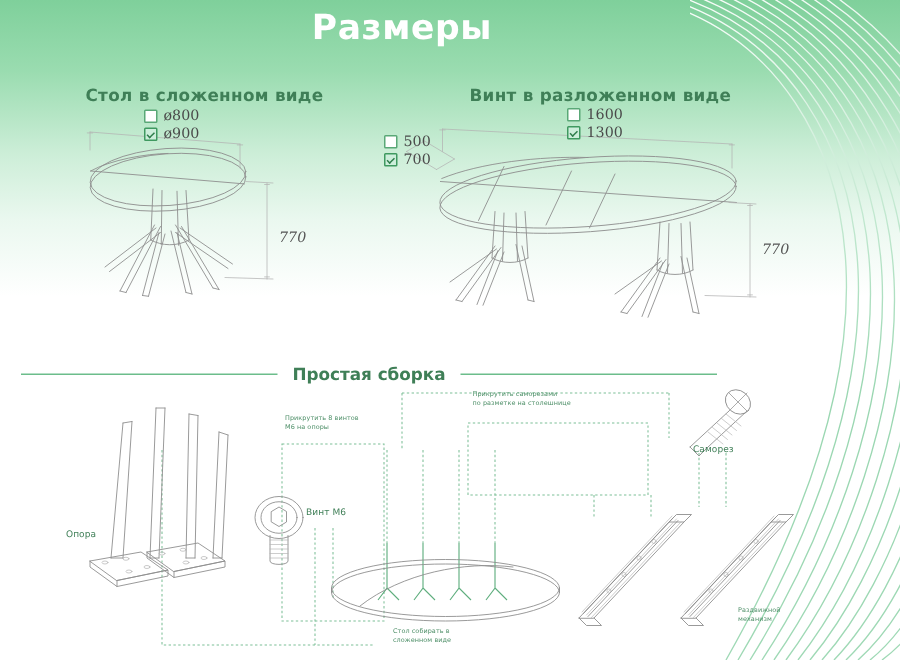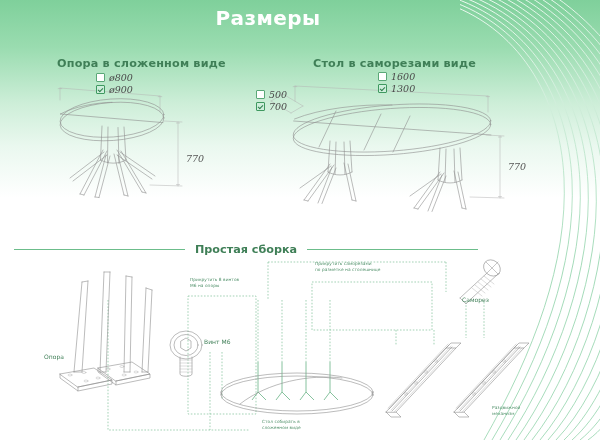--- a/index.html
+++ b/index.html
@@ -15,21 +15,21 @@
     position:absolute;left:0;top:0;width:600px;height:215px;
     background:linear-gradient(180deg,#7fd09b 0%,#9adcb0 22%,#cdeed8 48%,#eaf8ef 68%,#ffffff 92%);
     z-index:0;
   }
   
   .swirl{position:absolute;right:0;top:0;width:140px;height:440px;z-index:1;pointer-events:none;}
 
   
   .page-title{
     position:absolute;left:0;top:6px;width:536px;text-align:center;
-    font-size:20px;font-weight:bold;color:#ffffff;letter-spacing:.4px;z-index:3;
+    font-size:23px;font-weight:bold;color:#ffffff;letter-spacing:.4px;z-index:3;
   }
 
   
   .sec-head{
     position:absolute;z-index:4;font-size:11.2px;font-weight:bold;color:#3f7f57;
     letter-spacing:.2px;white-space:nowrap;
   }
   #head-folded{left:57px;top:57px;}
   #head-unfolded{left:313px;top:57px;}
 
@@ -41,21 +41,21 @@
     display:inline-block;position:relative;flex:0 0 auto;border-radius:1px;
   }
   .cbx.on{background:#cdeedb;border-color:#3f9960;}
   .cbx.on::after{
     content:"";position:absolute;left:1px;top:1.5px;width:4px;height:2px;
     border-left:1.2px solid #2e7d4b;border-bottom:1.2px solid #2e7d4b;
     transform:rotate(-45deg);
   }
   .opt-label{
     font-family:"DejaVu Serif","Liberation Serif",serif;
-    font-size:9.5px;font-style:italic;color:#4a4a4a;white-space:nowrap;
+    font-size:9.5px;color:#4a4a4a;white-space:nowrap;
   }
   #opts-folded{left:96px;top:72px;}
   #opts-width{left:256px;top:89px;}
   #opts-len{left:378px;top:71px;text-align:right;}
 
   
   .dim{
     position:absolute;z-index:5;
     font-family:"DejaVu Serif","Liberation Serif",serif;
     font-size:9.5px;font-style:italic;color:#555;white-space:nowrap;
@@ -120,22 +120,22 @@
       <path d="M36,-16 C130,26 172,114 176,196 C180,280 146,388 96,440"></path>
       <path d="M42,-18 C138,26 180,116 184,198 C188,282 154,392 104,440"></path>
       <path d="M48,-20 C146,26 188,118 192,200 C196,284 162,396 112,440"></path>
       <path d="M54,-22 C154,26 196,120 200,202 C204,286 170,400 120,440"></path>
       <path d="M60,-24 C162,26 204,122 208,204 C212,288 178,404 128,440"></path>
     </g>
   </svg>
 
   <div class="page-title">Размеры</div>
 
-  <div class="sec-head" id="head-folded">Опора в сложенном виде</div>
-  <div class="sec-head" id="head-unfolded">Стол в саморезами виде</div>
+  <div class="sec-head" id="head-folded">Стол в сложенном виде</div>
+  <div class="sec-head" id="head-unfolded">Винт в разложенном виде</div>
 
   <div class="opt-group" id="opts-folded">
     <div class="opt">
       <span class="cbx"></span>
       <span class="opt-label">ø800</span>
     </div>
     <div class="opt">
       <span class="cbx on"></span>
       <span class="opt-label">ø900</span>
     </div>

